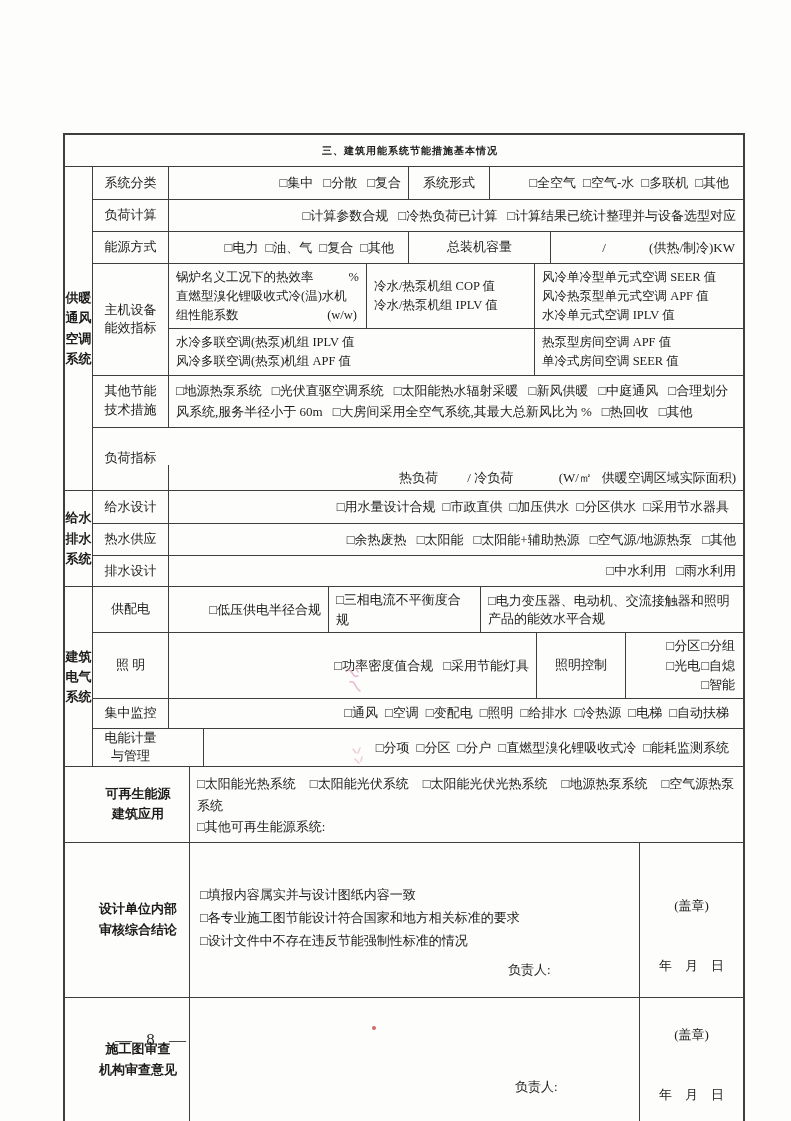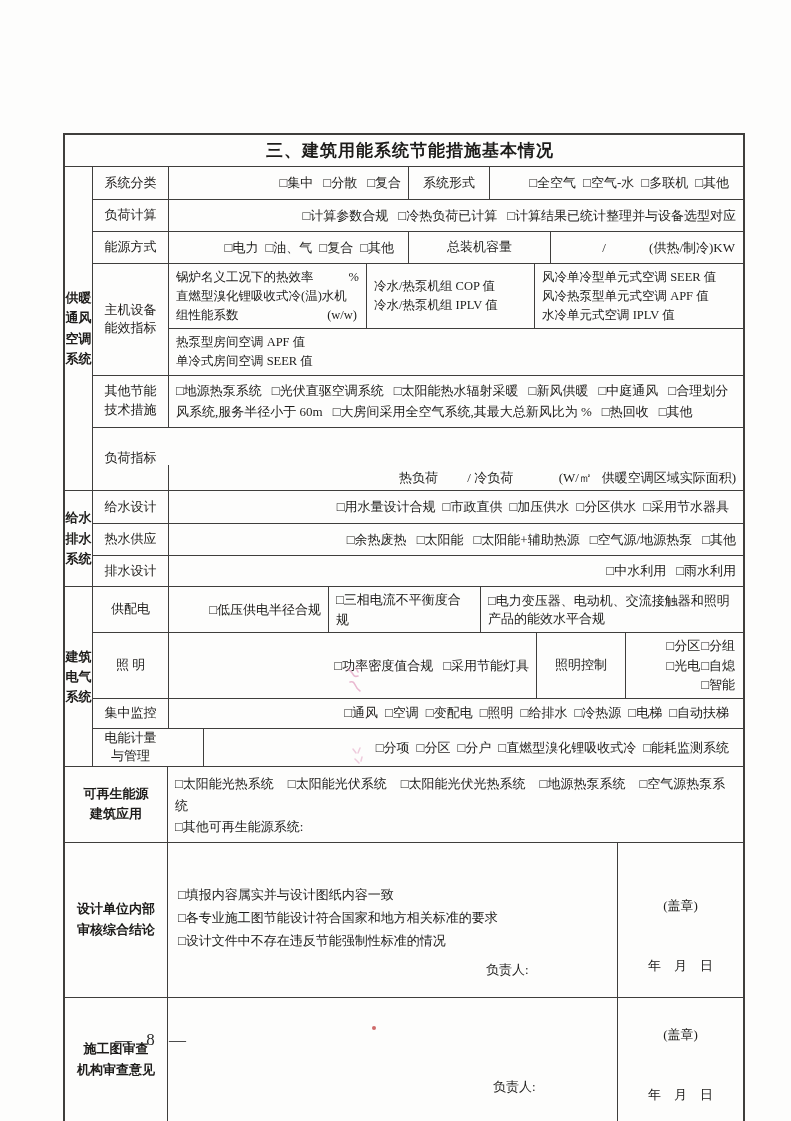--- a/index.html
+++ b/index.html
@@ -13,29 +13,29 @@
   }
   .form-table{
     position:absolute; left:63px; top:133px; width:682px;
     border:2px solid var(--bd); background:transparent;
   }
   .trow{ display:flex; }
   .trow + .trow{ border-top:1.5px solid var(--bd); }
   .hrow > * + *{ border-left:1.5px solid var(--bd);justify-content:flex-end; }
 
   .title-row{ min-height:31px; display:flex; align-items:center; justify-content:center;
-    font-weight:bold; font-size:17px; letter-spacing:1px;padding-left:12px; }
+    font-weight:bold; font-size:10px; letter-spacing:1px;padding-left:12px; }
 
   .group-cell{
     width:27px; flex-shrink:0; display:flex; align-items:center; justify-content:center;
     text-align:center; white-space:pre-line; font-weight:bold; line-height:1.55; font-size:13px;
   }
   .wide-label{
     width:102px; flex-shrink:0; display:flex; align-items:center; justify-content:center;
-    text-align:center; white-space:pre-line; font-weight:bold; line-height:1.6;
+    text-align:center; white-space:pre-line; font-weight:bold; line-height:1.6;margin-left:22px;
   }
   .sec-rows{ flex:1; display:flex; flex-direction:column; }
   .srow{ display:flex; }
   .srow + .srow{ border-top:1.5px solid var(--bd); }
   .lbl{
     width:75px; flex-shrink:0; display:flex; align-items:center; justify-content:center;
     text-align:center; white-space:pre-line; line-height:1.45;
   }
   .cell{ padding:3px 7px; display:flex; align-items:center; flex-wrap:wrap; line-height:1.5; }
   .cell-block{ padding:4px 7px; display:block; line-height:1.65; }
@@ -161,20 +161,22 @@
                 <span class="unit-br">(w/w)</span>
               </div>
             </div>
             <div class="eff-cell w168">冷水/热泵机组 COP 值
 冷水/热泵机组 IPLV 值</div>
             <div class="eff-cell flex1">风冷单冷型单元式空调 SEER 值
 风冷热泵型单元式空调 APF 值
 水冷单元式空调 IPLV 值</div>
           </div>
           <div class="srow hrow mh40">
+            <div class="eff-cell w365">水冷多联空调(热泵)机组 IPLV 值
+风冷多联空调(热泵)机组 APF 值</div>
             <div class="eff-cell flex1">热泵型房间空调 APF 值
 单冷式房间空调 SEER 值</div>
           </div>
         </div>
       </div>
 
       <div class="srow hrow mh48">
         <div class="lbl">其他节能
 技术措施</div>
         <div class="cell-block flex1"><span class="opt">□地源热泵系统</span><span class="opt">□光伏直驱空调系统</span><span class="opt">□太阳能热水辐射采暖</span><span class="opt">□新风供暖</span><span class="opt">□中庭通风</span><span class="opt">□合理划分风系统,服务半径小于 60m</span><span class="opt">□大房间采用全空气系统,其最大总新风比为  %</span><span class="opt">□热回收</span><span class="opt">□其他</span></div>

